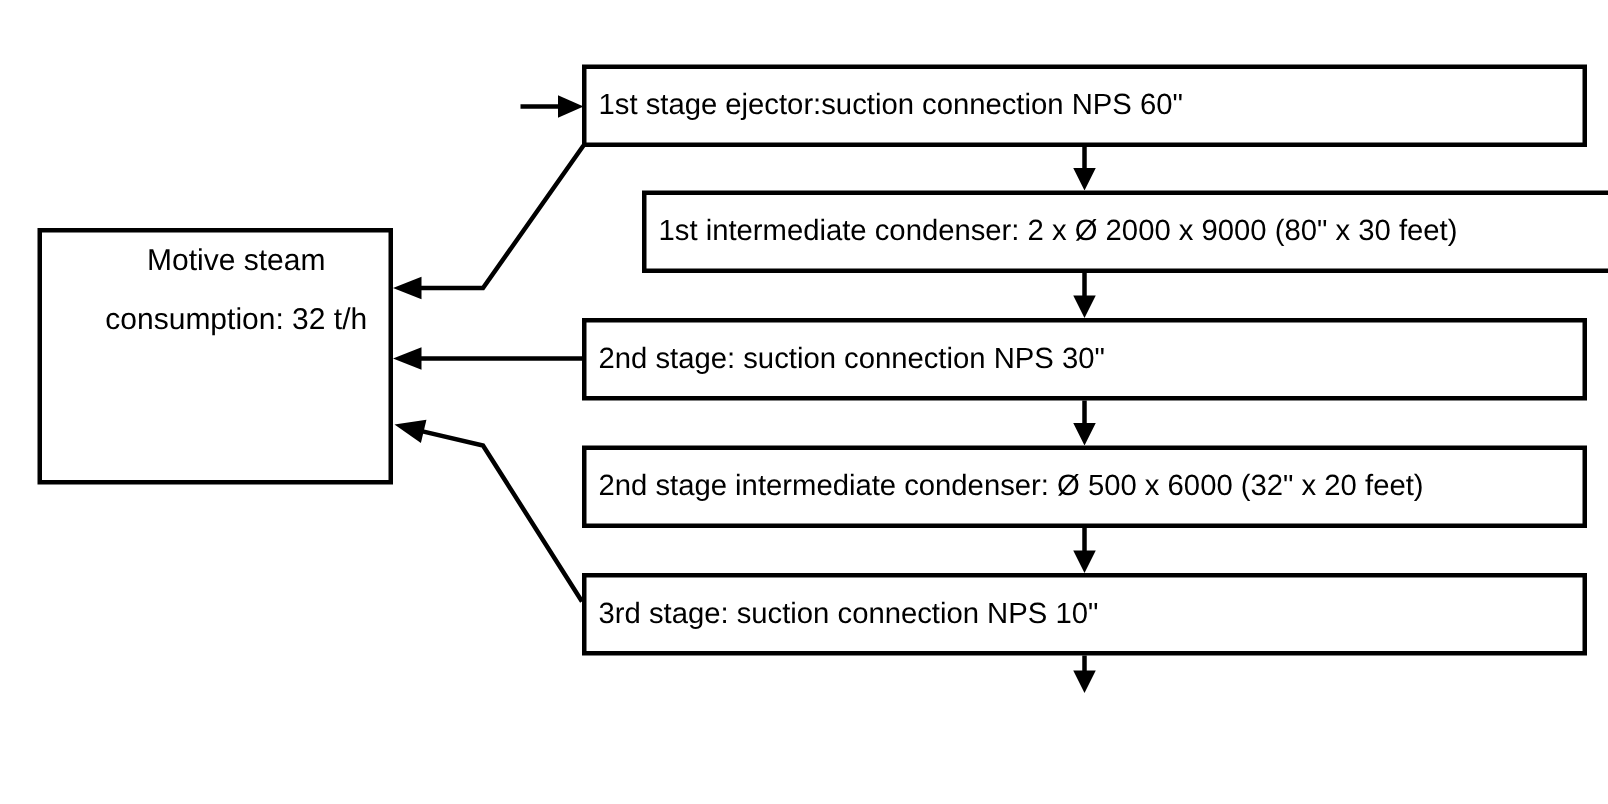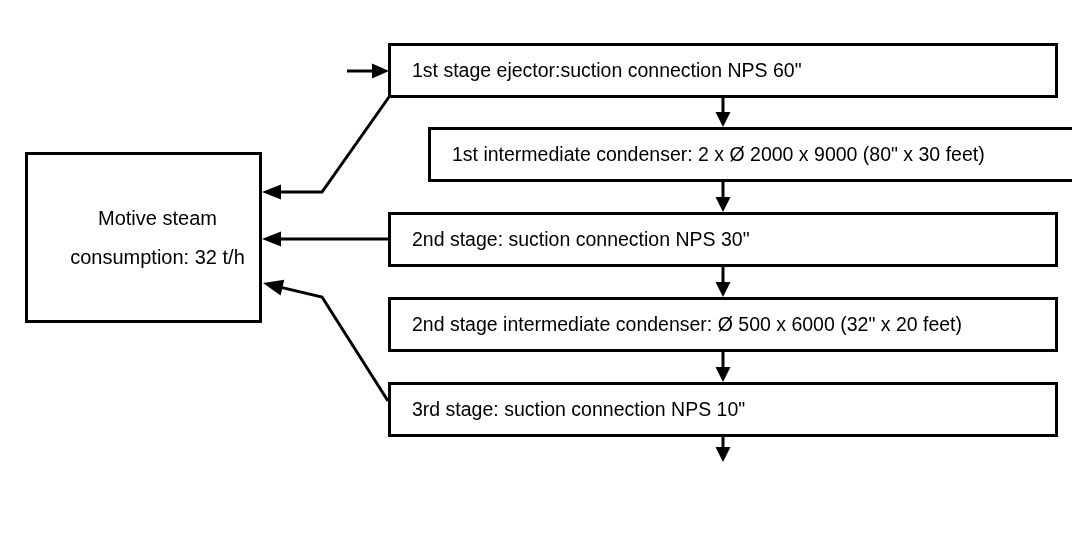--- a/index.html
+++ b/index.html
@@ -55,37 +55,36 @@
     white-space: nowrap;
     text-align: center;
   }
   .steam-box {
     left: 25px;
     top: 152px;
     width: 237px;
     height: 171px;
     display: flex;
     flex-direction: column;
-    justify-content: center;
     align-items: center;
     padding-left: 28px;
   }
   .steam-line {
     font-size: 20px;
     line-height: 39px;
     white-space: nowrap;
     text-align: center;
   }
   .stage {
     left: 388px;
     width: 670px;
     height: 55px;
     display: flex;
     align-items: center;
-    padding-left: 21px;
+    padding-left: 8px;
   }
   .stage-label {
     font-size: 19.5px;
     white-space: nowrap;
   }
   .stage-1 { top: 43px; }
   .stage-2 { top: 127px; margin-left: 40px; }
   .stage-3 { top: 212px; }
   .stage-4 { top: 297px; }
   .stage-5 { top: 382px; }

